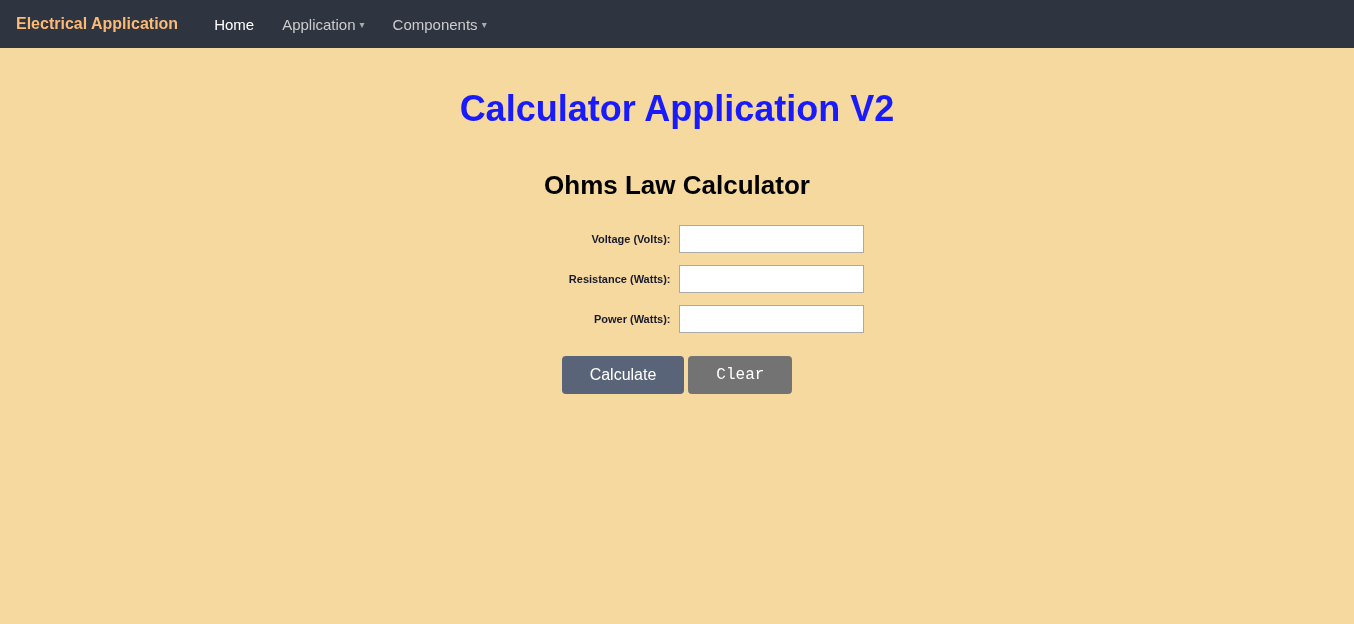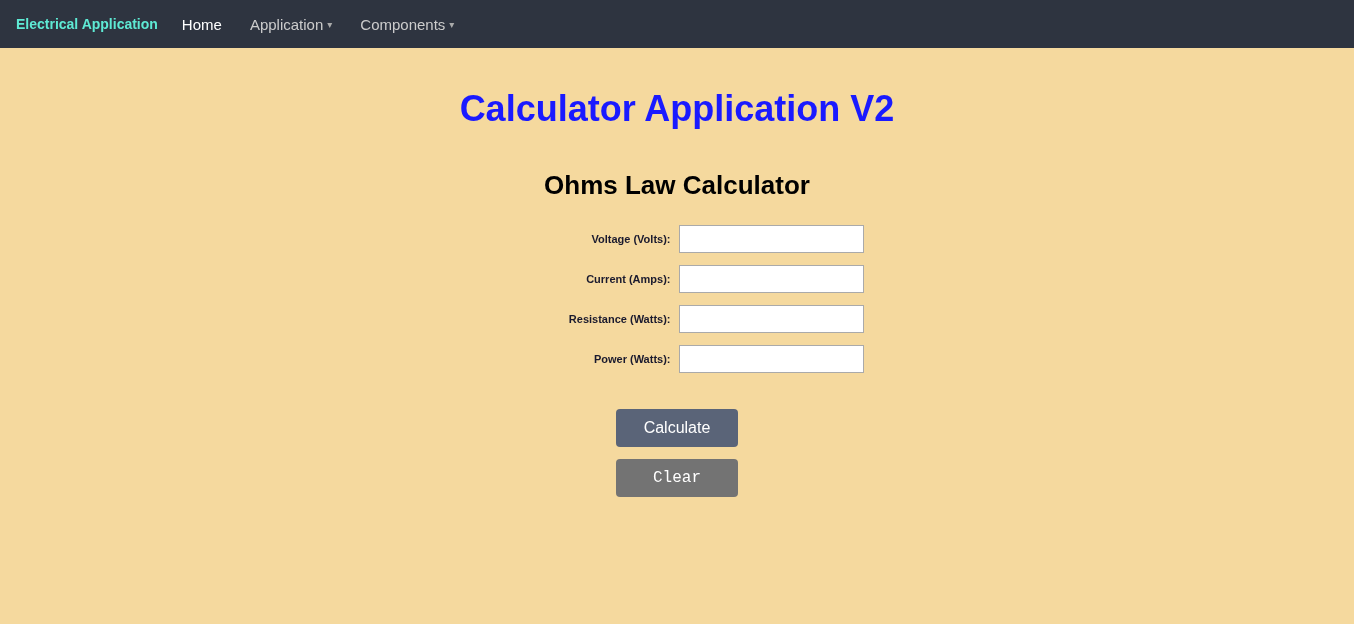--- a/index.html
+++ b/index.html
@@ -18,24 +18,24 @@
     
     nav {
       background-color: #2e3440;
       display: flex;
       align-items: center;
       padding: 0 16px;
       height: 48px;
     }
 
     .nav-brand {
-      color: #5eead4;
-      font-size: 14px;
+      color: #fdba74;
+      font-size: 16px;
       font-weight: bold;
-      margin-right: 12px;
+      margin-right: 24px;
     }
 
     .nav-links {
       display: flex;
       align-items: center;
       gap: 4px;
     }
 
     .nav-link {
       color: #cccccc;
@@ -106,23 +106,22 @@
       width: 185px;
       height: 28px;
       border: 1px solid #aaaaaa;
       background-color: #ffffff;
       padding: 2px 6px;
       font-size: 14px;
     }
 
     .button-row {
       display: flex;
-      gap: 12px;
-      margin-top: 24px;
-      flex-direction: column;
+      gap: 4px;
+      margin-top: 11px;
     }
 
     .btn {
       padding: 10px 28px;
       font-size: 16px;
       border: none;
       border-radius: 4px;
       cursor: pointer;
       color: #ffffff;
       background-color: #5a6478;
@@ -161,24 +160,20 @@
   <h1 class="page-title">Calculator Application V2</h1>
 
   <div class="calculator-card">
     <h2 class="calculator-title">Ohms Law Calculator</h2>
 
     <div class="form-group">
       <label class="form-label">Voltage (Volts):</label>
       <input class="form-input" type="text" id="voltage" style="">
     </div>
 
-    <div class="form-group">
-      <label class="form-label">Current (Amps):</label>
-      <input class="form-input" type="text" id="current" style="">
-    </div>
 
     <div class="form-group">
       <label class="form-label">Resistance (Watts):</label>
       <input class="form-input" type="text" id="resistance" style="">
     </div>
 
     <div class="form-group">
       <label class="form-label">Power (Watts):</label>
       <input class="form-input" type="text" id="power" style="">
     </div>

